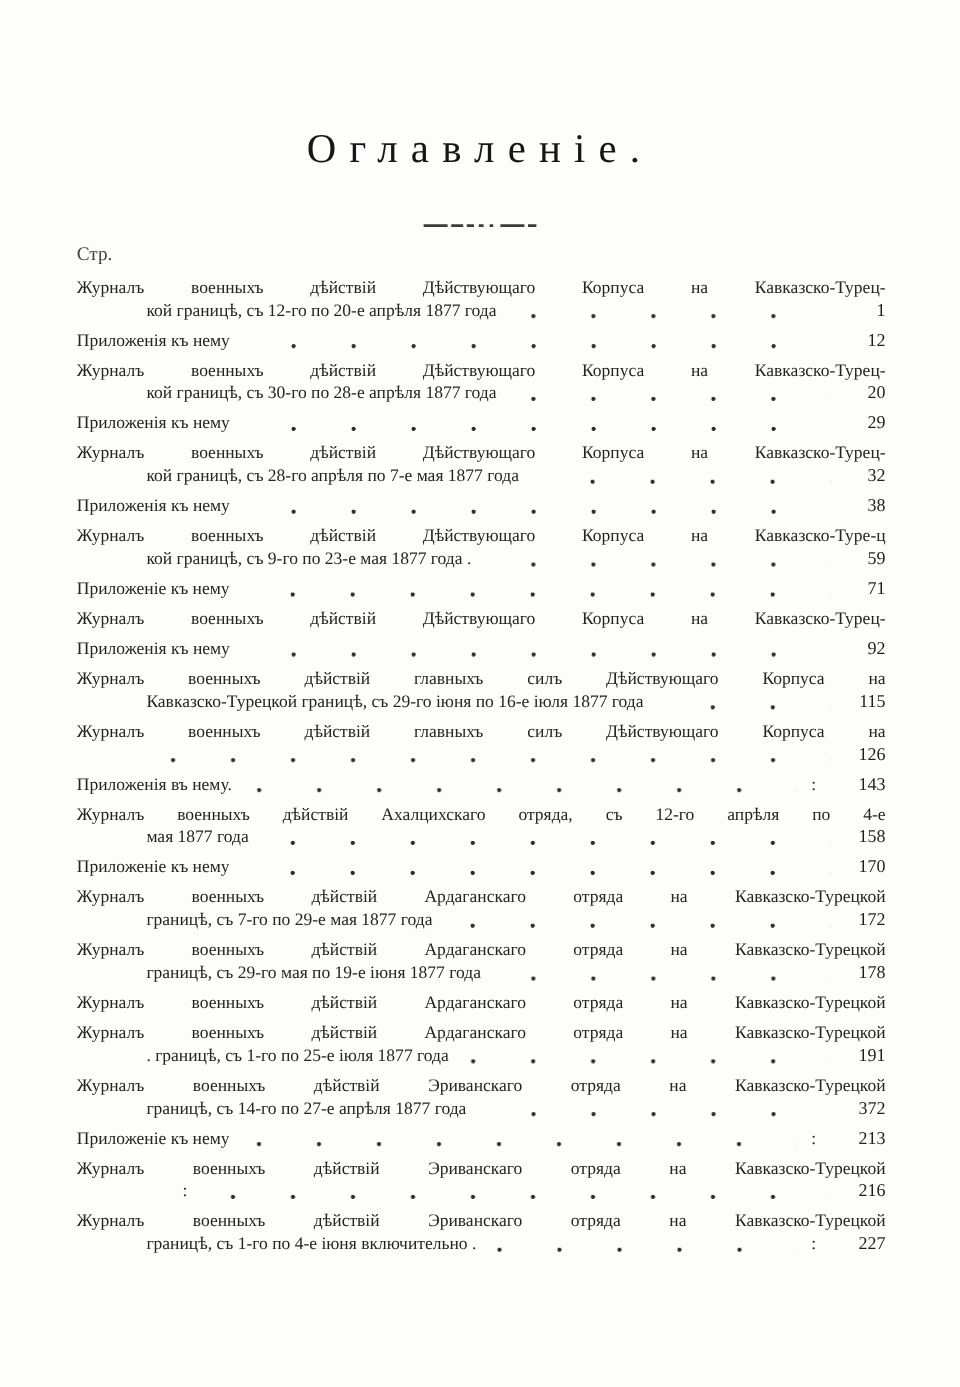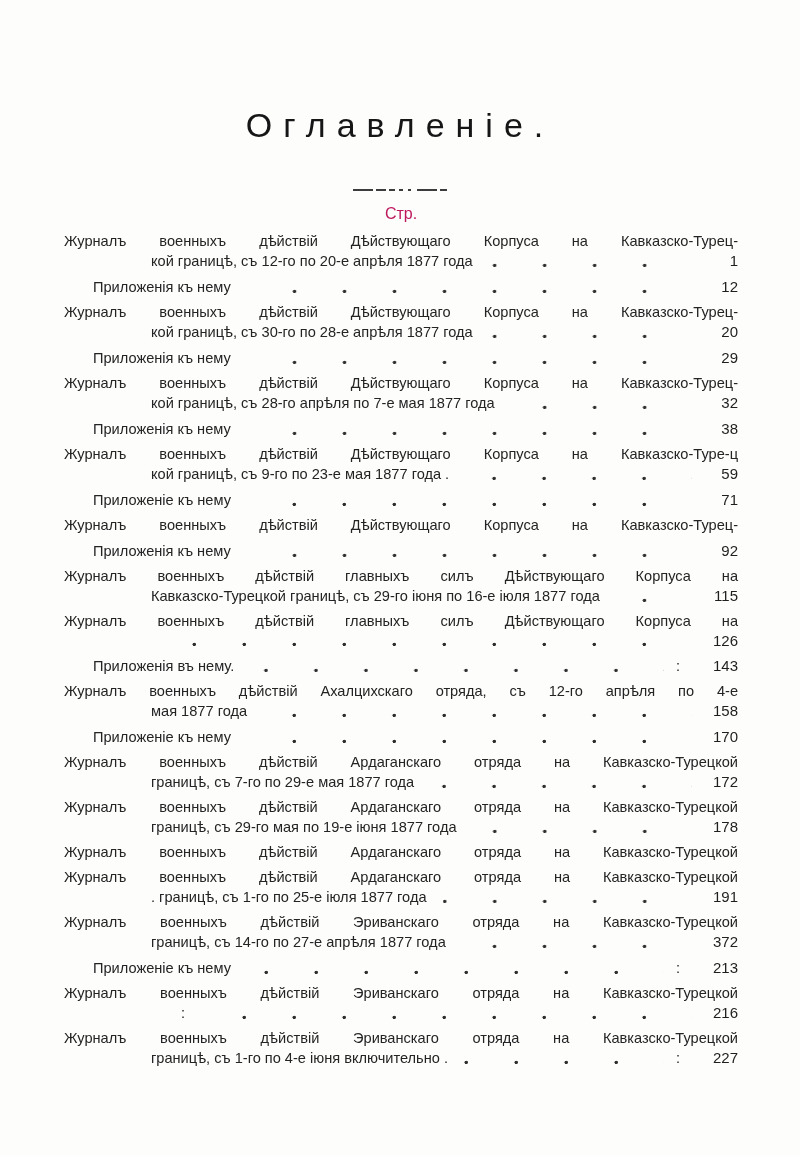--- a/index.html
+++ b/index.html
@@ -3,51 +3,51 @@
 <meta charset="utf-8">
 <style>
   html, body { margin: 0; padding: 0; background: #ffffff; }
   .page {
     position: relative;
     width: 800px;
     height: 1156px;
     margin: 0 auto;
     background: #fdfdfc;
     color: #262626;
-    font-family: Liberation Sans, sans-serif;
+    font-family: Liberation Serif, serif;
     overflow: hidden;
   }
   .title {
     padding-top: 106px;
     text-align: center;
     font-size: 34px;
     letter-spacing: 11px;
     color: #161616;
     white-space: nowrap;
   }
   .ornament-wrap { text-align: center; margin-top: 34px; height: 6px; }
   .content { padding: 14px 62px 0 64px; }
   .str-header {
-    text-align: center;
+    text-align: left;
     font-size: 16px;
     margin: 6px 0 9px 0;
-    color: #be185d;
+    color: #404040;
   }
   .entry {
     font-size: 14.6px;
     line-height: 19px;
     margin-bottom: 6px;
     color: #242424;
   }
   .jline {
     text-align: justify;
     text-align-last: justify;
     white-space: nowrap0; 
   }
-  .lastline { display: flex; align-items: baseline; margin-left: 29px; }
+  .lastline { display: flex; align-items: baseline; }
   .lastline.cont { padding-left: 58px; }
   .txt { flex: 0 1 auto; white-space: nowrap; }
   .leader {
     flex: 1 1 auto;
     min-width: 0;
     height: 5px;
     align-self: flex-end;
     margin: 0 12px 3px 16px;
     background-image: radial-gradient(circle at 2.2px 2.4px, #2e2e2e 1.45px, rgba(0,0,0,0) 2px);
     background-size: 50px 5px;

